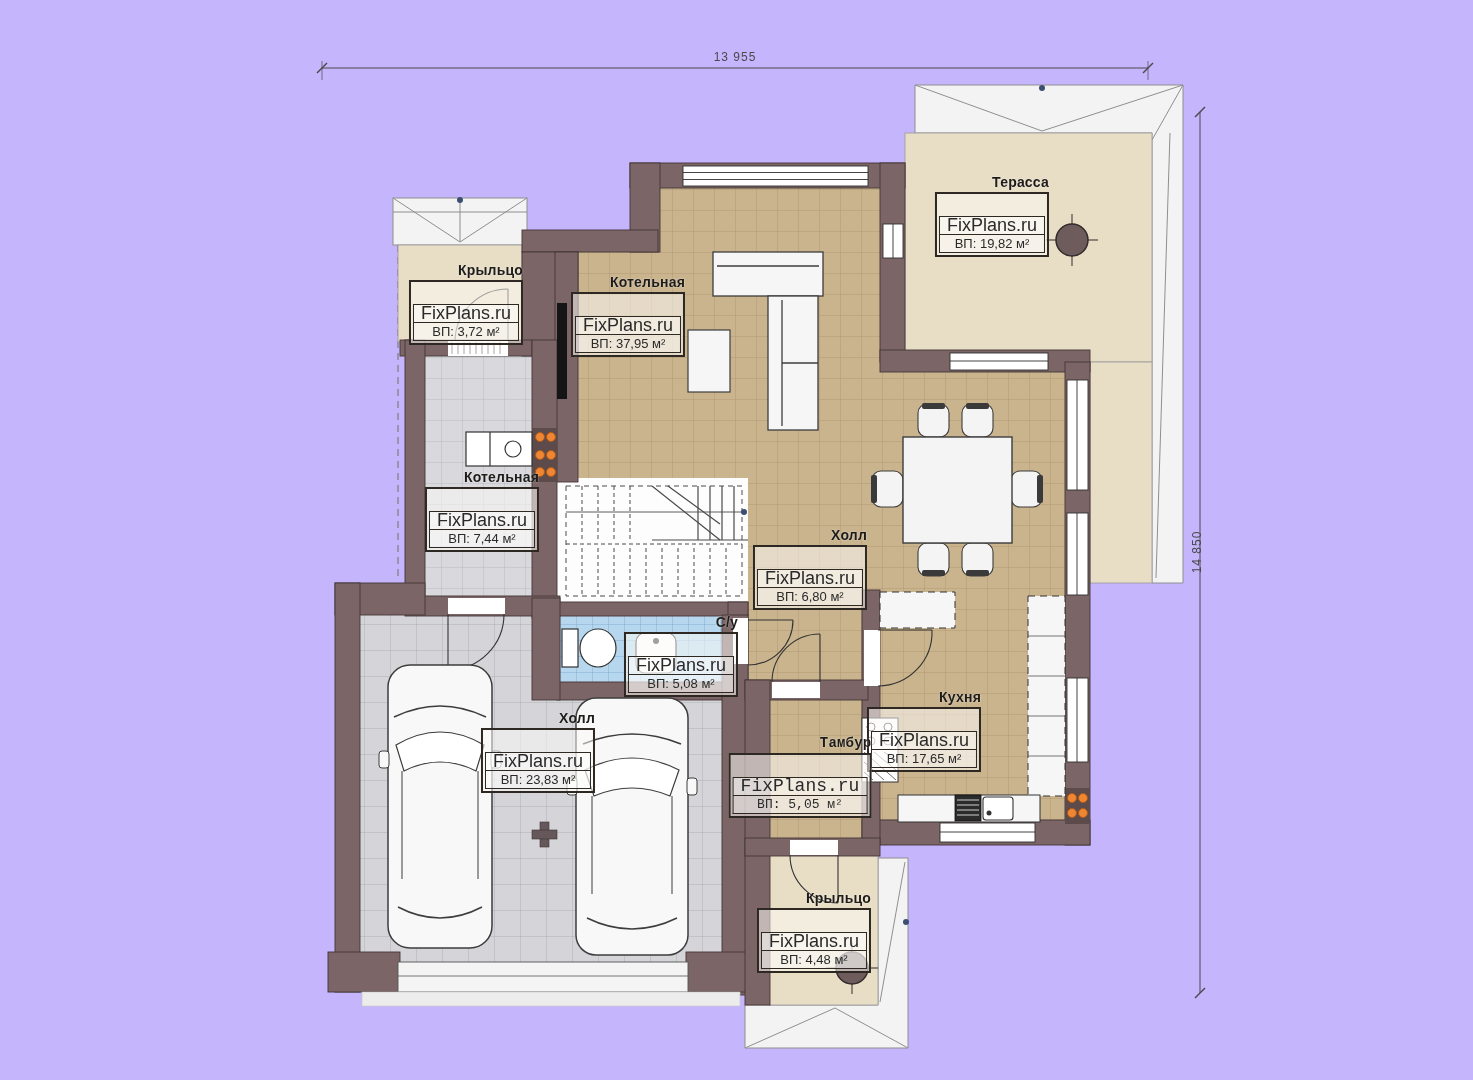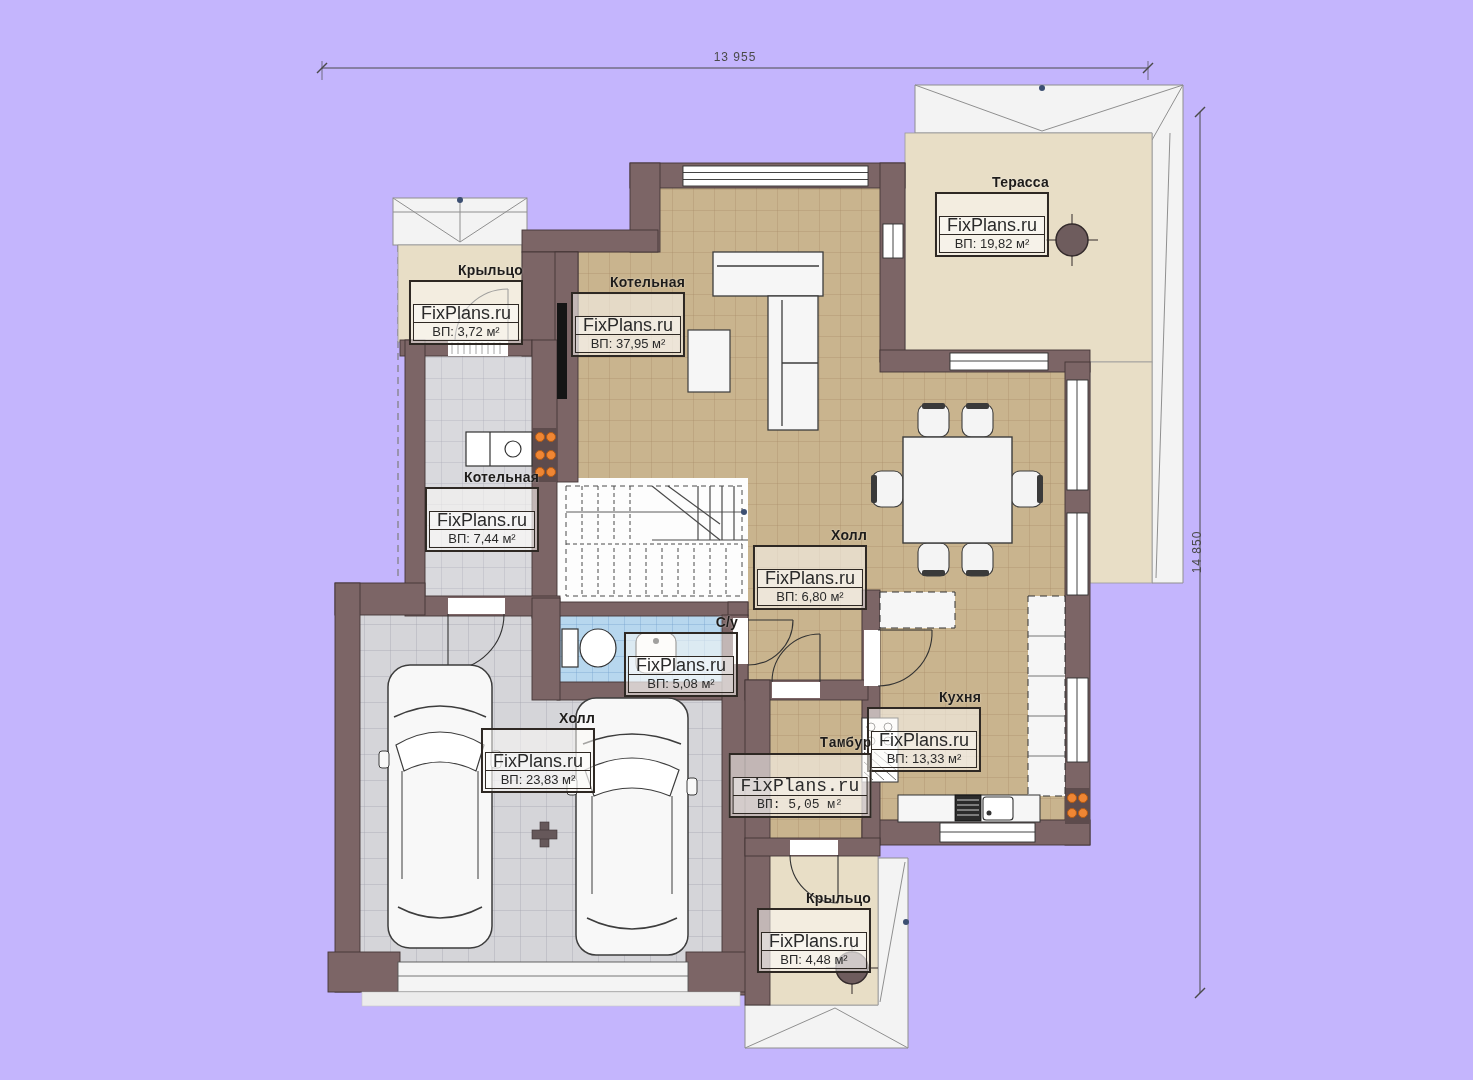--- a/index.html
+++ b/index.html
@@ -415,21 +415,21 @@
   <div class="label-box">
     <div class="wm">FixPlans.ru</div>
     <div class="area">ВП: 23,83 м²</div>
   </div>
 </div>
 
 <div class="room-label" style="left:924px;top:689px;">
   <div class="room-name">Кухня</div>
   <div class="label-box">
     <div class="wm">FixPlans.ru</div>
-    <div class="area">ВП: 13,33 м²</div>
+    <div class="area">ВП: 17,65 м²</div>
   </div>
 </div>
 
 <div class="room-label" style="left:800px;top:735px;font-family:Liberation Mono, monospace;">
   <div class="room-name">Тамбур</div>
   <div class="label-box">
     <div class="wm">FixPlans.ru</div>
     <div class="area">ВП: 5,05 м²</div>
   </div>
 </div>

